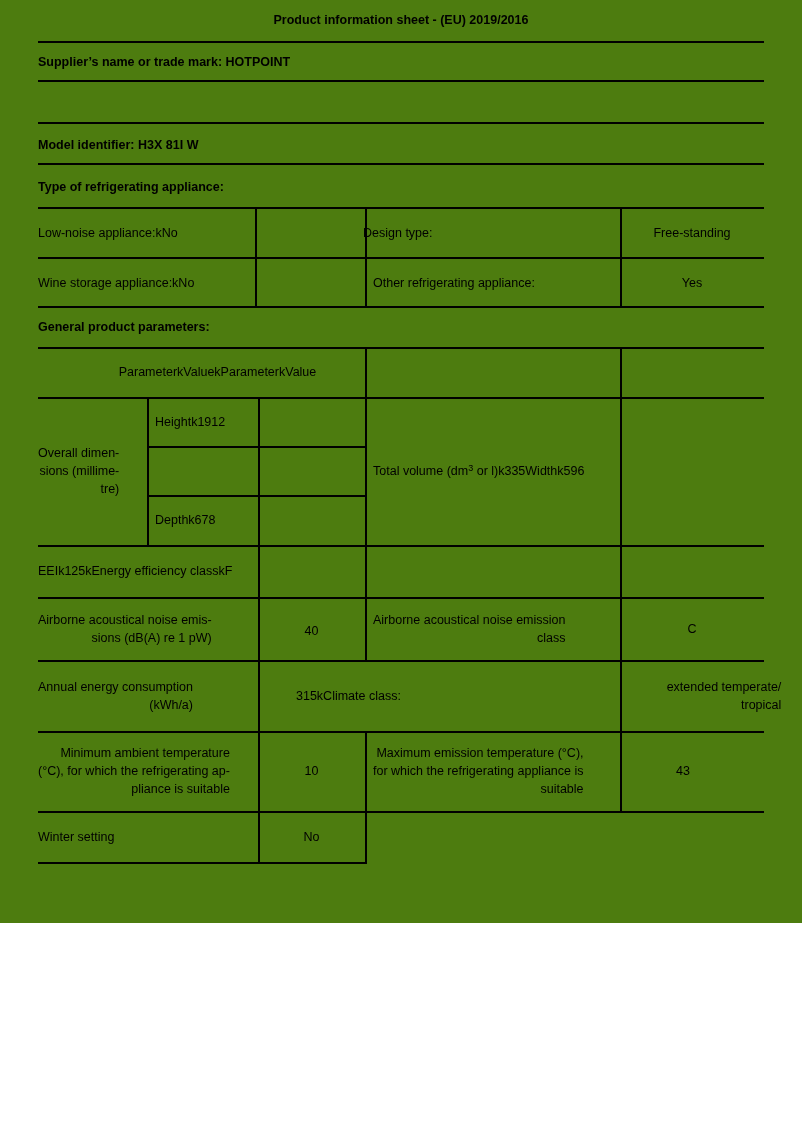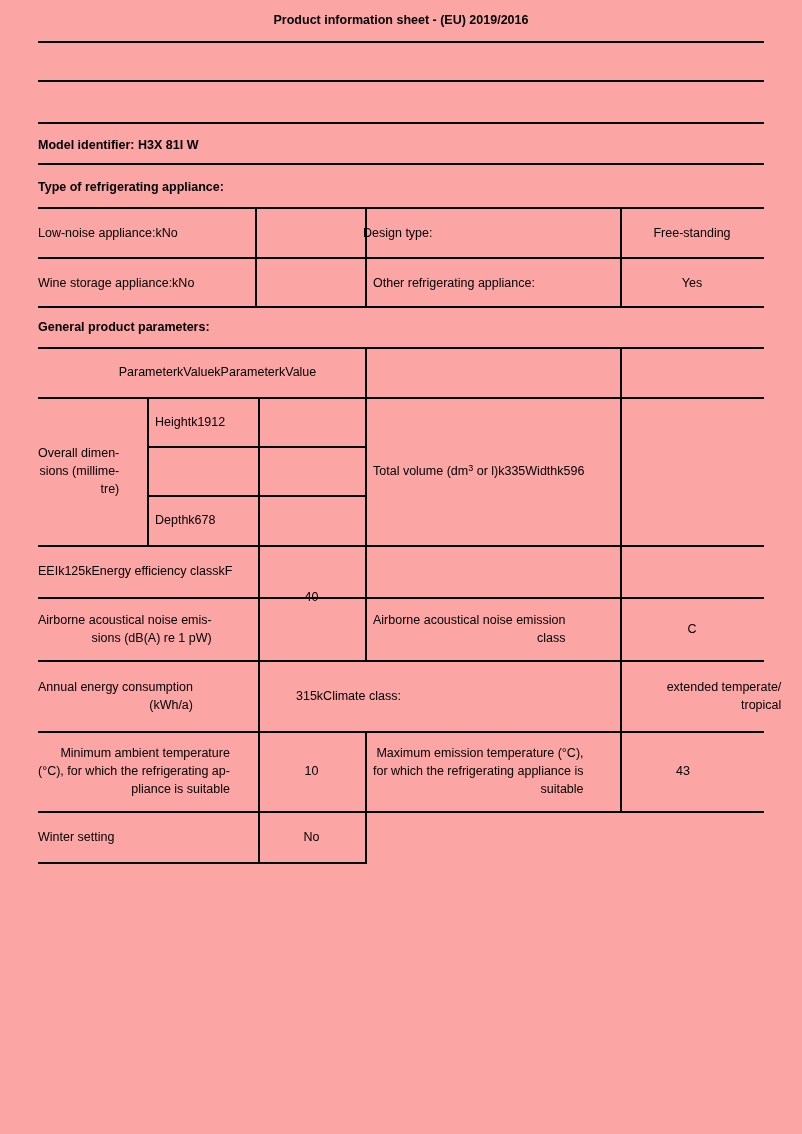--- a/index.html
+++ b/index.html
@@ -1,21 +1,21 @@
 <!DOCTYPE html>
 <html><head>
 <meta charset="utf-8">
 <style>
   * { box-sizing: border-box; margin: 0; padding: 0; }
   html, body { background: #ffffff; }
   .page {
     position: relative;
     width: 802px;
-    height: 1134px;
-    background: #fca5a5;
+    height: 923px;
+    background: #4d7c0f;
     font-family: "Liberation Sans", sans-serif;
     color: #000;
     overflow: hidden;
   }
   .title {
     position: absolute;
     left: 0; top: 11px;
     width: 100%;
     text-align: center;
     font-weight: bold;
@@ -44,20 +44,21 @@
   .sup { font-size: 9px; position: relative; top: -4px; }
 </style>
 </head>
 <body>
 
 <div class="page">
 
   <div class="title">Product information sheet - (EU) 2019/2016</div>
 
   <div class="hline" style="left:38px;top:41px;width:726px"></div>
+  <div class="txt bold" style="left:38px;top:53px">Supplier’s name or trade mark: HOTPOINT</div>
   <div class="hline" style="left:38px;top:80px;width:726px"></div>
   <div class="hline" style="left:38px;top:122px;width:726px"></div>
   <div class="txt bold" style="left:38px;top:136px">Model identifier: H3X 81I W</div>
   <div class="hline" style="left:38px;top:163px;width:726px"></div>
   <div class="txt bold" style="left:38px;top:178px">Type of refrigerating appliance:</div>
 
   <div>
     <div class="hline" style="left:38px;top:207px;width:726px"></div>
     <div class="hline" style="left:38px;top:257px;width:726px"></div>
     <div class="hline" style="left:38px;top:306px;width:726px"></div>
@@ -102,21 +103,21 @@
     <div class="cell" style="left:155px;top:399px;width:100px;height:45px">Heightk1912</div>
     <div class="cell" style="left:155px;top:497px;width:100px;height:46px">Depthk678</div>
     <div class="cell" style="left:373px;top:399px;width:240px;height:144px">
       <span><span>Total volume (dm</span><span class="sup">3</span><span> or l)k335Widthk596</span></span>
     </div>
 
     <div class="cell" style="left:38px;top:547px;width:218px;height:48px">EEIk125kEnergy efficiency classkF</div>
 
     <div class="cell" style="left:38px;top:599px;width:218px;height:59px">Airborne acoustical noise emis-
 sions (dB(A) re 1 pW)</div>
-    <div class="cell cc" style="left:260px;top:567px;width:103px;height:59px">40</div>
+    <div class="cell cc" style="left:260px;top:601px;width:103px;height:59px">40</div>
     <div class="cell" style="left:373px;top:599px;width:240px;height:59px">Airborne acoustical noise emission
 class</div>
     <div class="cell cc" style="left:622px;top:599px;width:140px;height:59px">C</div>
 
     <div class="cell" style="left:38px;top:662px;width:218px;height:67px">Annual energy consumption
 (kWh/a)</div>
     <div class="cell" style="left:260px;top:662px;width:358px;height:67px;padding-left:36px">315kClimate class:</div>
     <div class="cell cc" style="left:654px;top:662px;width:140px;height:67px">extended temperate/
 tropical</div>
 

